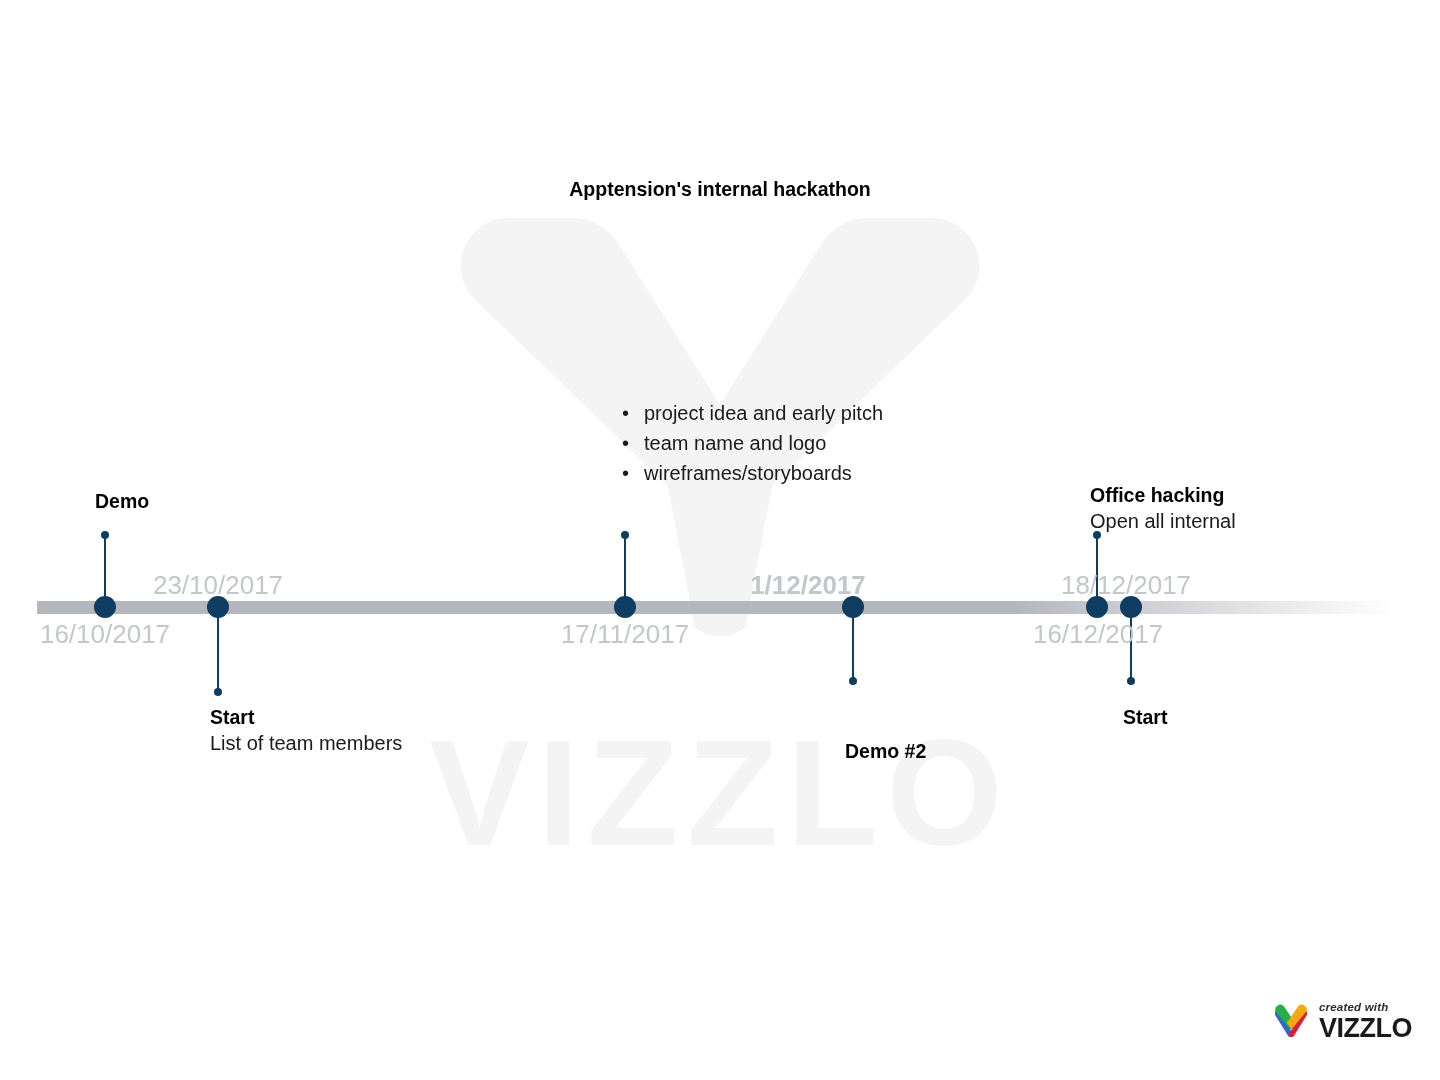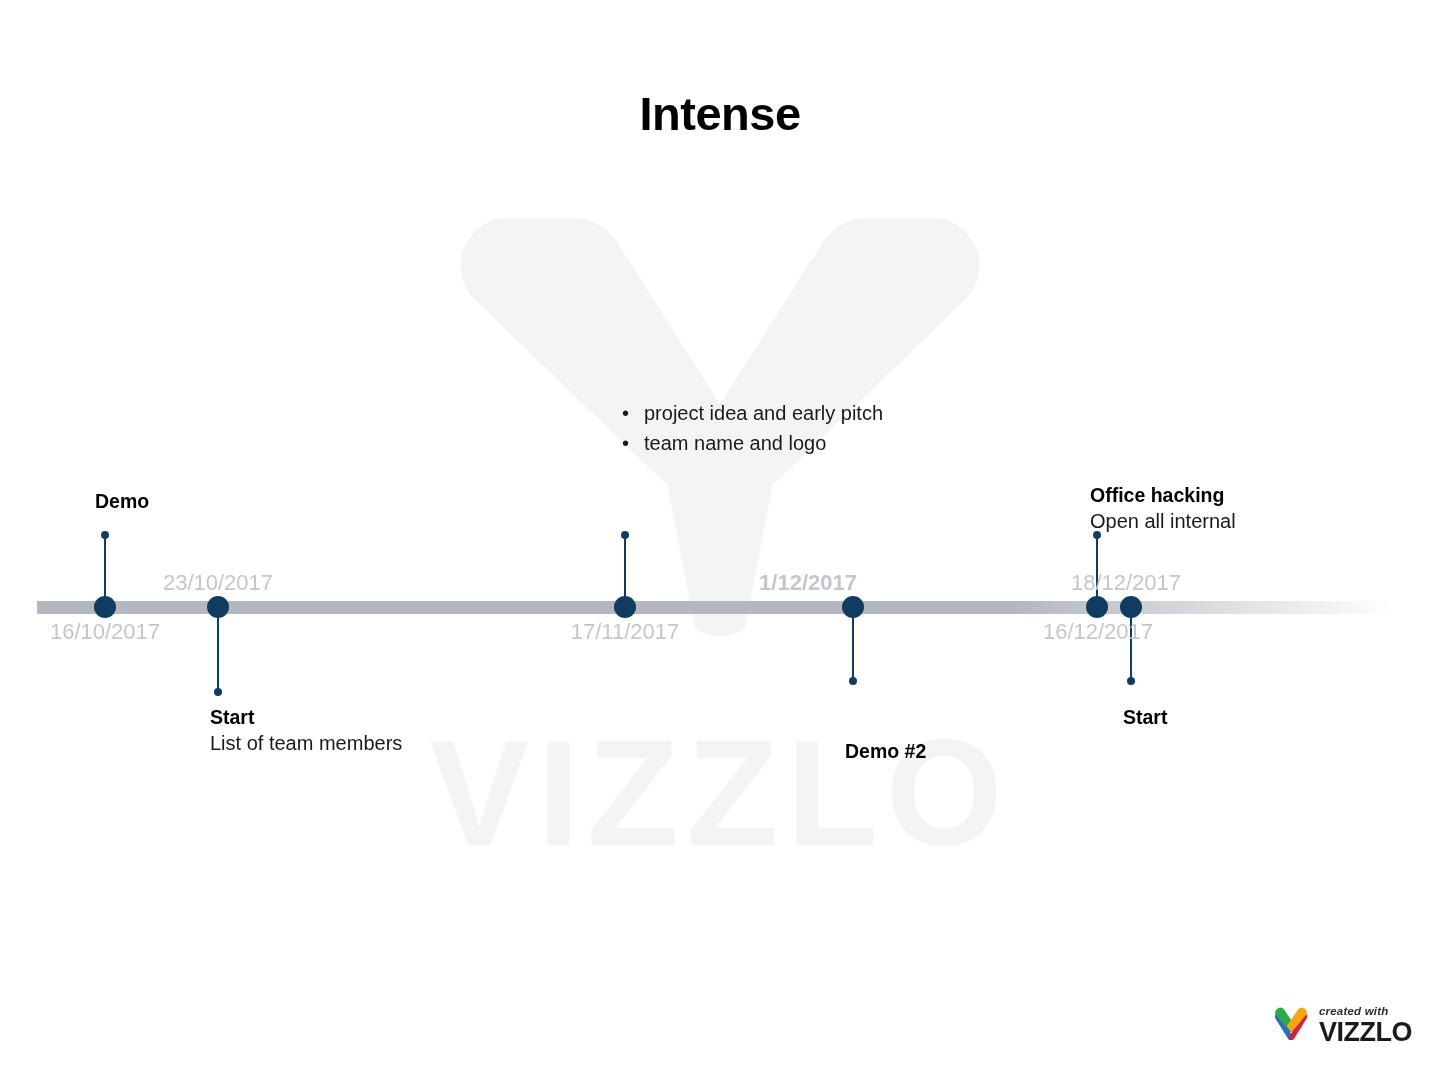--- a/index.html
+++ b/index.html
@@ -30,34 +30,34 @@
     background:linear-gradient(to right,#b4b7bd 0%,#b4b7bd 72%,#ffffff 100%);}
 
   
   .ms{position:absolute;top:0;left:0;z-index:2;}
   .dot{position:absolute;width:22px;height:22px;border-radius:50%;
     background:#0f3c61;}
   .stem{position:absolute;width:2.5px;background:#0f3c61;}
   .tip{position:absolute;width:8px;height:8px;border-radius:50%;
     background:#0f3c61;}
 
-  .datelab{position:absolute;font-size:22px;color:#c3c6cb;white-space:nowrap;
+  .datelab{position:absolute;font-size:26px;color:#c3c6cb;white-space:nowrap;
     transform:translateX(-50%);}
 
   .callout{position:absolute;white-space:nowrap;}
   .callout .hd{font-size:19.5px;font-weight:bold;color:#000;line-height:25px;}
   .callout .sub{font-size:20px;color:#1a1a1a;line-height:27px;}
   .callout ul{margin:0;padding:0 0 0 28px;list-style:none;}
   .callout li{font-size:20px;color:#1a1a1a;line-height:30px;position:relative;}
   .callout li:before{content:"\2022";position:absolute;left:-22px;top:0;
     font-size:20px;color:#1a1a1a;}
 
   
   .badge{position:absolute;left:1270px;top:1002px;width:160px;height:48px;
-    z-index:4;display:flex;align-items:center;}
+    z-index:4;display:flex;align-items:flex-start;}
   .badge-mark{width:42px;height:42px;flex:0 0 42px;}
   .badge-txt{margin-left:7px;line-height:1;}
   .badge-txt .cw{font-size:11.5px;font-style:italic;font-weight:bold;color:#2b2b2b;
     letter-spacing:0.2px;display:block;margin-bottom:1px;}
   .badge-txt .vz{font-size:27px;font-weight:bold;color:#1a1a1a;display:block;
     letter-spacing:-0.5px;}
 </style>
 </head>
 <body>
 
@@ -67,21 +67,21 @@
     <svg class="wm-mark" viewBox="0 0 530 450">
       <g fill="#f4f4f4">
         <path d="M58 10 L118 10 A55 55 0 0 1 163 35 L300 252 A40 40 0 0 1 236 300 L20 92 A48 48 0 0 1 58 10 Z"></path>
         <path d="M472 10 L412 10 A55 55 0 0 0 367 35 L230 252 A40 40 0 0 0 294 300 L510 92 A48 48 0 0 0 472 10 Z"></path>
         <path d="M205 238 L325 238 L290 420 A42 42 0 0 1 240 420 Z"></path>
       </g>
     </svg>
     <div class="wm-word">VIZZLO</div>
   </div>
 
-  <div class="title">Intense</div>
+  <div class="subtitle">Apptension's internal hackathon</div>
 
   <div class="axis"></div>
 
   <div class="ms">
     <div class="tip" style="left:101px;top:531px;"></div>
     <div class="stem" style="left:103.5px;top:535px;height:73px;"></div>
     <div class="dot" style="left:94px;top:596px;"></div>
     <div class="datelab" style="left:105px;top:619px;">16/10/2017</div>
     <div class="callout" style="left:95px;top:489px;">
       <div class="hd">Demo</div>
@@ -101,20 +101,21 @@
 
   <div class="ms">
     <div class="tip" style="left:621px;top:531px;"></div>
     <div class="stem" style="left:623.5px;top:535px;height:73px;"></div>
     <div class="dot" style="left:614px;top:596px;"></div>
     <div class="datelab" style="left:625px;top:619px;">17/11/2017</div>
     <div class="callout" style="left:616px;top:398px;">
       <ul>
         <li>project idea and early pitch</li>
         <li>team name and logo</li>
+        <li>wireframes/storyboards</li>
       </ul>
     </div>
   </div>
 
   <div class="ms">
     <div class="dot" style="left:842px;top:596px;"></div>
     <div class="stem" style="left:851.5px;top:607px;height:74px;"></div>
     <div class="tip" style="left:849px;top:677px;"></div>
     <div class="datelab" style="left:808px;top:570px;font-weight:bold;">1/12/2017</div>
     <div class="callout" style="left:845px;top:739px;">

